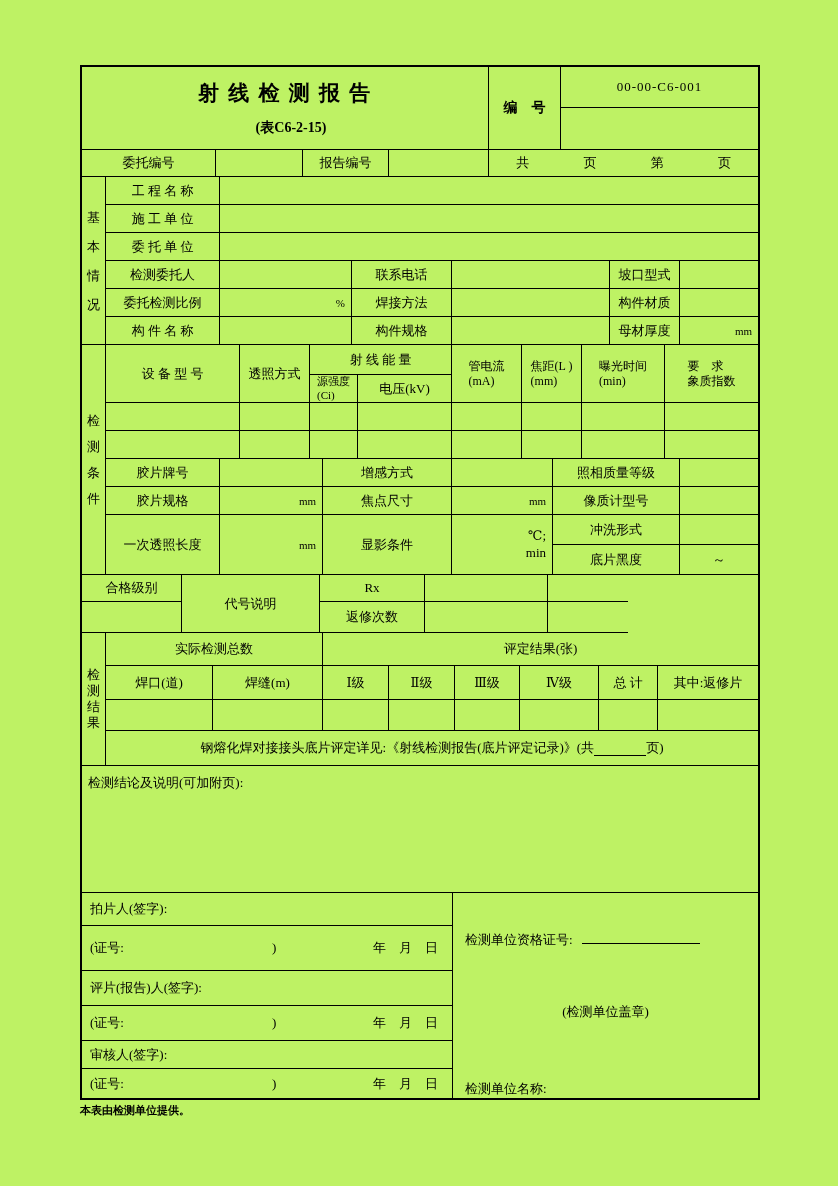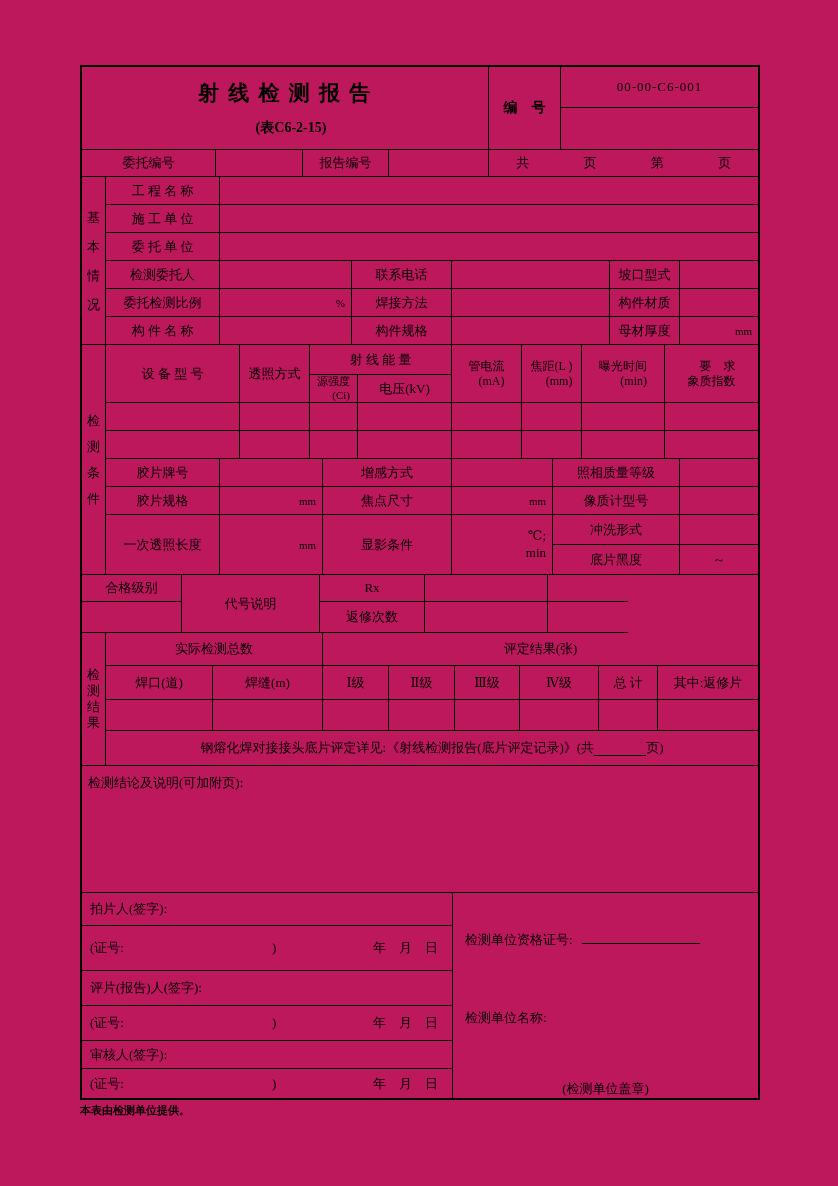--- a/index.html
+++ b/index.html
@@ -1,28 +1,28 @@
 <!DOCTYPE html>
 <html><head>
 <meta charset="utf-8">
 <style>
   html,body{margin:0;padding:0;background:#fff;}
-  .page{position:relative;width:838px;height:1186px;background:#be185d;color:#000;
+  .page{position:relative;width:838px;height:1186px;background:#bef264;color:#000;
         font-family:"Liberation Serif","DejaVu Serif",serif;}
   .tbl{position:absolute;left:80px;top:65px;width:680px;height:1035px;
        border:2px solid #000;box-sizing:border-box;}
   .row{display:flex;}
   .col{display:flex;flex-direction:column;}
   .c{box-sizing:border-box;border-right:1px solid #000;border-bottom:1px solid #000;
      display:flex;align-items:center;justify-content:center;font-size:13px;overflow:hidden;}
   .nbr{border-right:none!important;}
   .nbb{border-bottom:none!important;}
   .left{justify-content:flex-start;padding-left:8px;}
   .right{justify-content:flex-end;padding-right:6px;}
-  .pre{white-space:pre-line;text-align:right;line-height:1.25;}
+  .pre{white-space:pre-line;text-align:left;line-height:1.25;}
   .sm{font-size:12px;}
   .unit{font-size:11px;}
   .vlabel{white-space:pre-line;text-align:center;font-size:13px;}
   .title{font-weight:bold;font-size:21px;letter-spacing:2px;}
   .subtitle{font-weight:bold;font-size:14px;margin-top:12px;padding-left:12px;}
   .bold{font-weight:bold;}
   .blank-line{display:inline-block;border-bottom:1px solid #000;height:14px;}
   .certrow{display:flex;align-items:center;padding:0 14px 0 8px;justify-content:flex-start;}
   .footer{position:absolute;left:80px;top:1103px;font-size:11px;font-weight:bold;}
 </style>
@@ -269,21 +269,21 @@
           <span>(证号:</span>
           <span style="margin-left:148px">)</span>
           <span style="margin-left:auto">年　月　日</span>
         </div>
       </div>
       <div class="c nbr nbb col" style="width:305px;align-items:stretch;justify-content:space-between">
         <div style="margin:36px 0 0 12px">
           <span>检测单位资格证号:</span>
           <span class="blank-line" style="width:118px;margin-left:6px"></span>
         </div>
+        <div style="margin-top:30px;text-align:center">(检测单位盖章)</div>
         <div style="margin:36px 0 0 12px">检测单位名称:</div>
-        <div style="margin-top:30px;text-align:center">(检测单位盖章)</div>
       </div>
     </div>
 
   </div>
 
   <div class="footer">本表由检测单位提供。</div>
 </div>
 
 </body></html>

